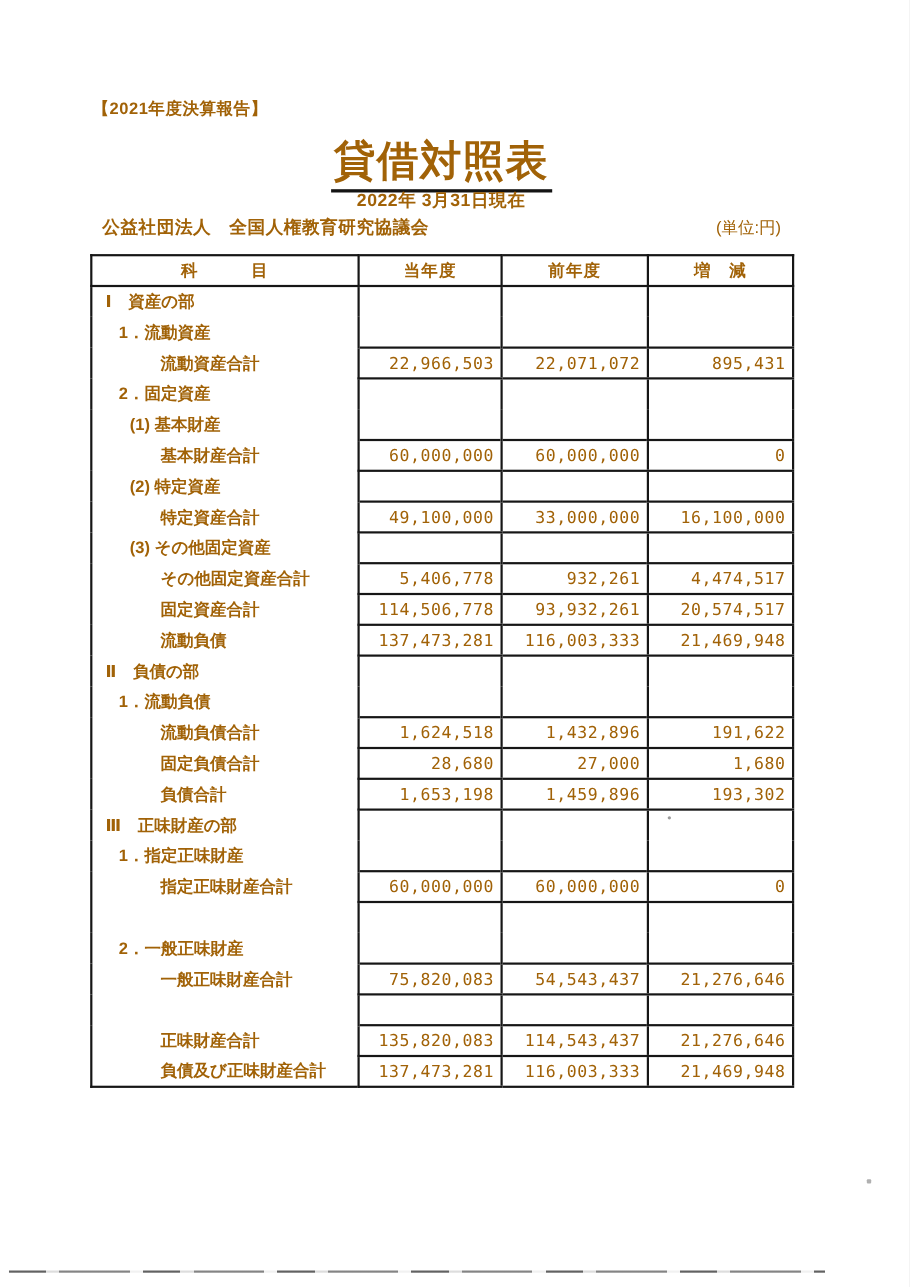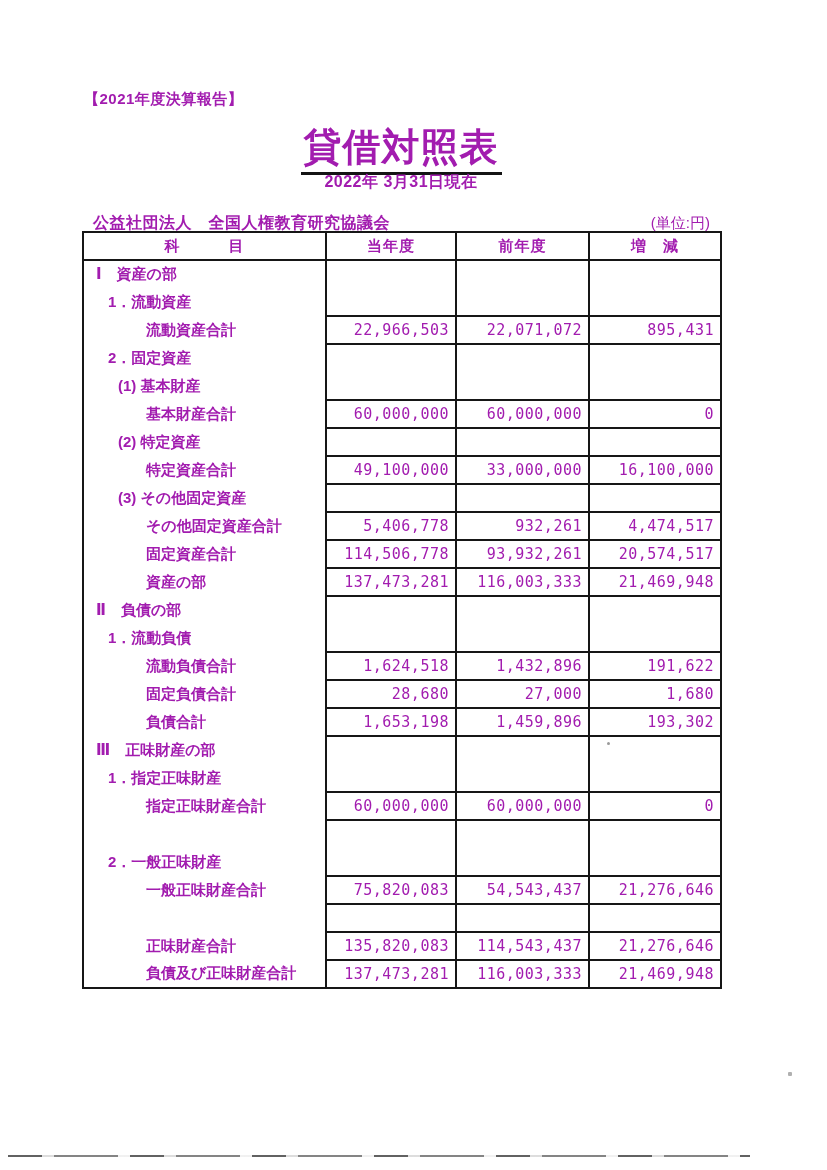--- a/index.html
+++ b/index.html
@@ -1,41 +1,41 @@
 <!DOCTYPE html>
 <html lang="ja"><head>
 <meta charset="utf-8">
 <style>
   * { margin:0; padding:0; box-sizing:border-box; }
   html,body { background:#e8e8e8; }
   body { font-family:"Liberation Sans","DejaVu Sans",sans-serif; }
   .page {
     position:relative; width:827px; height:1170px;
     background:#ffffff; margin:0 auto; overflow:hidden;
-    color:#a21caf;
+    color:#a16207;
   }
   
   .report-tag {
     position:absolute; left:84px; top:90px;
     font-size:15px; font-weight:700; letter-spacing:0.5px;
   }
   .title-wrap {
     position:absolute; left:82px; top:126px; width:638px; text-align:center;
   }
   .doc-title {
     display:inline-block; font-size:38px; font-weight:700; letter-spacing:1px;
     border-bottom:3px solid #141414; padding:0 3px 2px 3px; line-height:1.15;
   }
   .date-wrap {
     position:absolute; left:82px; top:172px; width:638px; text-align:center;
   }
   .doc-date { font-size:16px; font-weight:600; letter-spacing:0.5px; }
   .org-row {
     position:absolute; left:82px; top:197px; width:638px;
-    display:flex; justify-content:space-between; align-items:baseline;margin-top:16px;
+    display:flex; justify-content:space-between; align-items:baseline;
   }
   .org-name { padding-left:11px; font-size:16px; font-weight:700; letter-spacing:0.5px; }
   .unit-note { padding-right:10px; font-size:15px; font-weight:400; }
   
   table.bs {
     position:absolute; left:82px; top:231px; width:638px;
     border-collapse:collapse; table-layout:fixed;
     border:2px solid #161616;
   }
   table.bs th, table.bs td {
@@ -165,21 +165,21 @@
           <td class="c-num">932,261</td>
           <td class="c-num">4,474,517</td>
         </tr>
         <tr class="boxed">
           <td class="c-label ind-3">固定資産合計</td>
           <td class="c-num">114,506,778</td>
           <td class="c-num">93,932,261</td>
           <td class="c-num">20,574,517</td>
         </tr>
         <tr class="boxed">
-          <td class="c-label ind-3">資産の部</td>
+          <td class="c-label ind-3">流動負債</td>
           <td class="c-num">137,473,281</td>
           <td class="c-num">116,003,333</td>
           <td class="c-num">21,469,948</td>
         </tr>
         <tr>
           <td class="c-label ind-0">Ⅱ　負債の部</td>
           <td class="c-num"></td>
           <td class="c-num"></td>
           <td class="c-num"></td>
         </tr>

